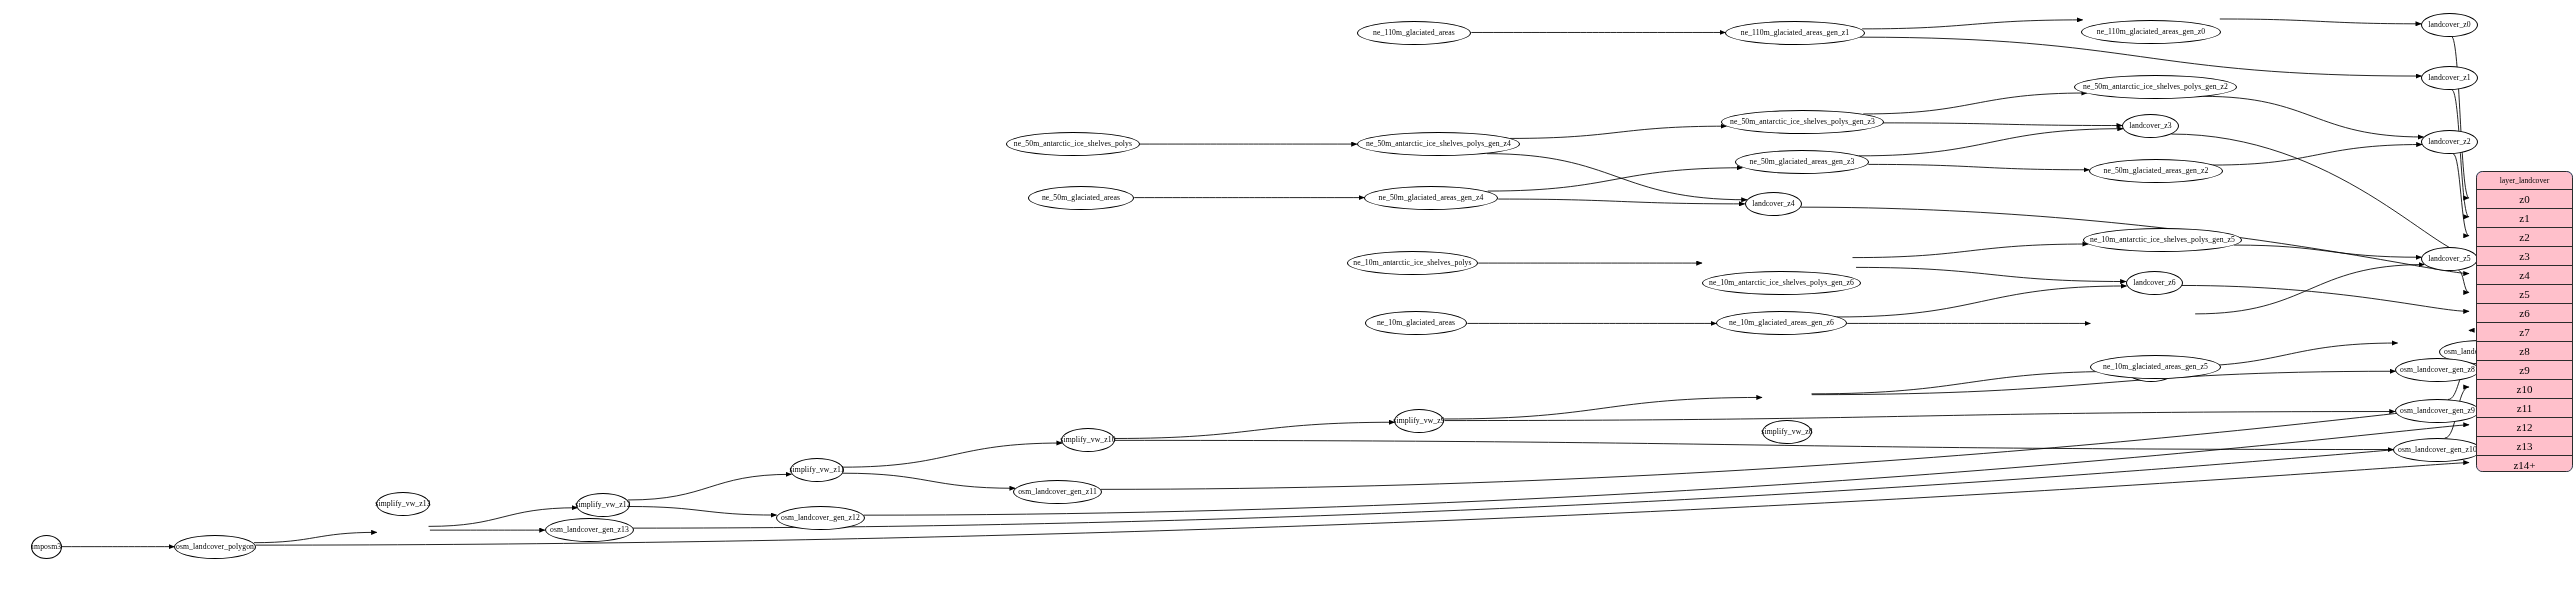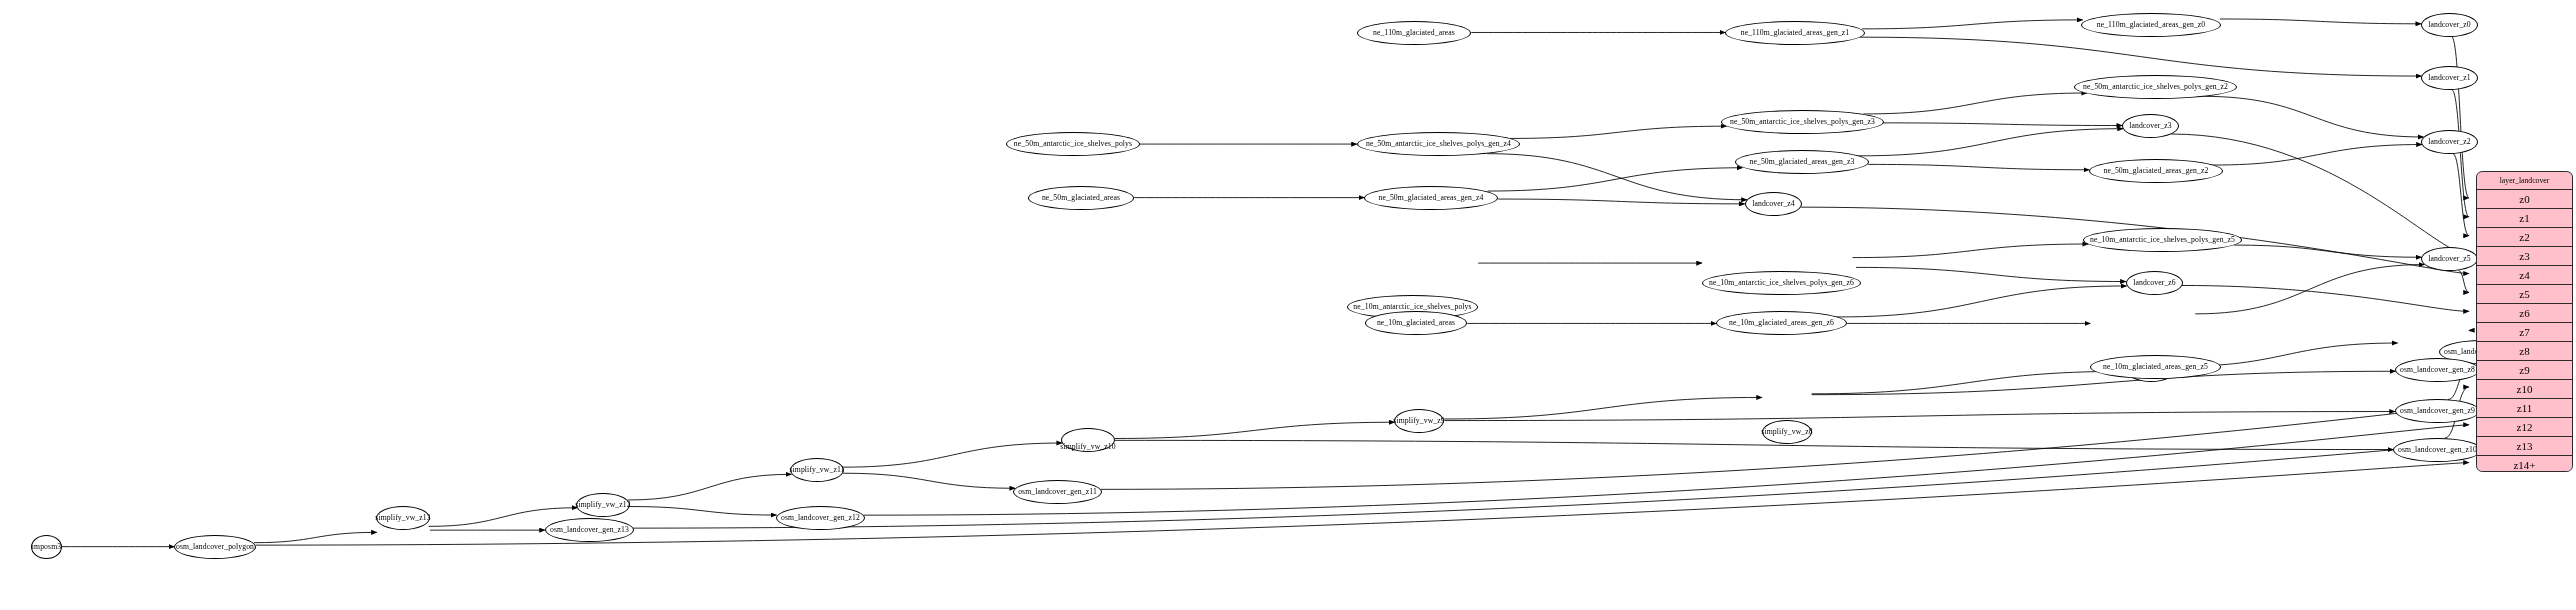--- a/index.html
+++ b/index.html
@@ -139,39 +139,39 @@
         <path d="M3855.1797099632945,551.2246626054672 C4056.3437660732834,551.2246626054672 4056.3437660732834,464.58158099455443 4257.507822183273,464.58158099455443" marker-end="url(#ah)"></path>
       </g>
   </svg>
   <div id="node-layer">
       <div class="node" style="left: 31px; top: 535px; width: 31px; height: 24px;">
         <span>imposm3</span>
       </div>
       <div class="node" style="left: 174px; top: 535px; width: 82px; height: 24px;">
         <span>osm_landcover_polygon</span>
       </div>
-      <div class="node" style="left: 376px; top: 506px; width: 54px; height: 24px;">
+      <div class="node" style="left: 376px; top: 492px; width: 54px; height: 24px;">
         <span>simplify_vw_z13</span>
       </div>
       <div class="node" style="left: 545px; top: 518px; width: 89px; height: 24px;">
         <span>osm_landcover_gen_z13</span>
       </div>
       <div class="node" style="left: 576px; top: 493px; width: 54px; height: 24px;">
         <span>simplify_vw_z12</span>
       </div>
       <div class="node" style="left: 776px; top: 506px; width: 89px; height: 24px;">
         <span>osm_landcover_gen_z12</span>
       </div>
       <div class="node" style="left: 790px; top: 458px; width: 54px; height: 24px;">
         <span>simplify_vw_z11</span>
       </div>
       <div class="node" style="left: 1013px; top: 480px; width: 89px; height: 24px;">
         <span>osm_landcover_gen_z11</span>
       </div>
-      <div class="node" style="left: 1061px; top: 428px; width: 54px; height: 24px; align-items: flex-end;">
+      <div class="node" style="left: 1061px; top: 428px; width: 54px; height: 24px;">
         <span>simplify_vw_z10</span>
       </div>
       <div class="node" style="left: 1394px; top: 409px; width: 50px; height: 24px;">
         <span>simplify_vw_z9</span>
       </div>
       <div class="node" style="left: 1762px; top: 384px; width: 50px; height: 24px; margin-top: 36px;">
         <span>simplify_vw_z8</span>
       </div>
       <div class="node" style="left: 2126px; top: 358px; width: 50px; height: 24px;">
         <span>simplify_vw_z7</span>
@@ -187,21 +187,21 @@
       </div>
       <div class="node" style="left: 2393px; top: 438px; width: 89px; height: 24px;">
         <span>osm_landcover_gen_z10</span>
       </div>
       <div class="node" style="left: 1357px; top: 20.5px; width: 114px; height: 24px;">
         <span>ne_110m_glaciated_areas</span>
       </div>
       <div class="node" style="left: 1725px; top: 20.5px; width: 140px; height: 24px;">
         <span>ne_110m_glaciated_areas_gen_z1</span>
       </div>
-      <div class="node" style="left: 2081px; top: 13px; width: 140px; height: 24px;">
+      <div class="node" style="left: 2081px; top: 20px; width: 140px; height: 24px;">
         <span>ne_110m_glaciated_areas_gen_z0</span>
       </div>
       <div class="node" style="left: 2421px; top: 12.5px; width: 57px; height: 24px;">
         <span>landcover_z0</span>
       </div>
       <div class="node" style="left: 2421px; top: 66px; width: 57px; height: 24px;">
         <span>landcover_z1</span>
       </div>
       <div class="node" style="left: 1006px; top: 132px; width: 134px; height: 24px;">
         <span>ne_50m_antarctic_ice_shelves_polys</span>
@@ -229,21 +229,21 @@
       </div>
       <div class="node" style="left: 1735px; top: 150px; width: 134px; height: 24px; text-align: center;">
         <span>ne_50m_glaciated_areas_gen_z3</span>
       </div>
       <div class="node" style="left: 2089px; top: 159px; width: 134px; height: 24px;">
         <span>ne_50m_glaciated_areas_gen_z2</span>
       </div>
       <div class="node" style="left: 1745px; top: 192px; width: 57px; height: 24px;">
         <span>landcover_z4</span>
       </div>
-      <div class="node" style="left: 1347px; top: 251px; width: 131px; height: 24px; margin-top: 44px;">
+      <div class="node" style="left: 1347px; top: 251px; width: 131px; height: 24px;">
         <span>ne_10m_antarctic_ice_shelves_polys</span>
       </div>
       <div class="node" style="left: 1702px; top: 251px; width: 159px; height: 24px; margin-top: 20px;">
         <span>ne_10m_antarctic_ice_shelves_polys_gen_z6</span>
       </div>
       <div class="node" style="left: 2083px; top: 228px; width: 159px; height: 24px;">
         <span>ne_10m_antarctic_ice_shelves_polys_gen_z5</span>
       </div>
       <div class="node" style="left: 2421px; top: 247px; width: 57px; height: 24px;">
         <span>landcover_z5</span>

